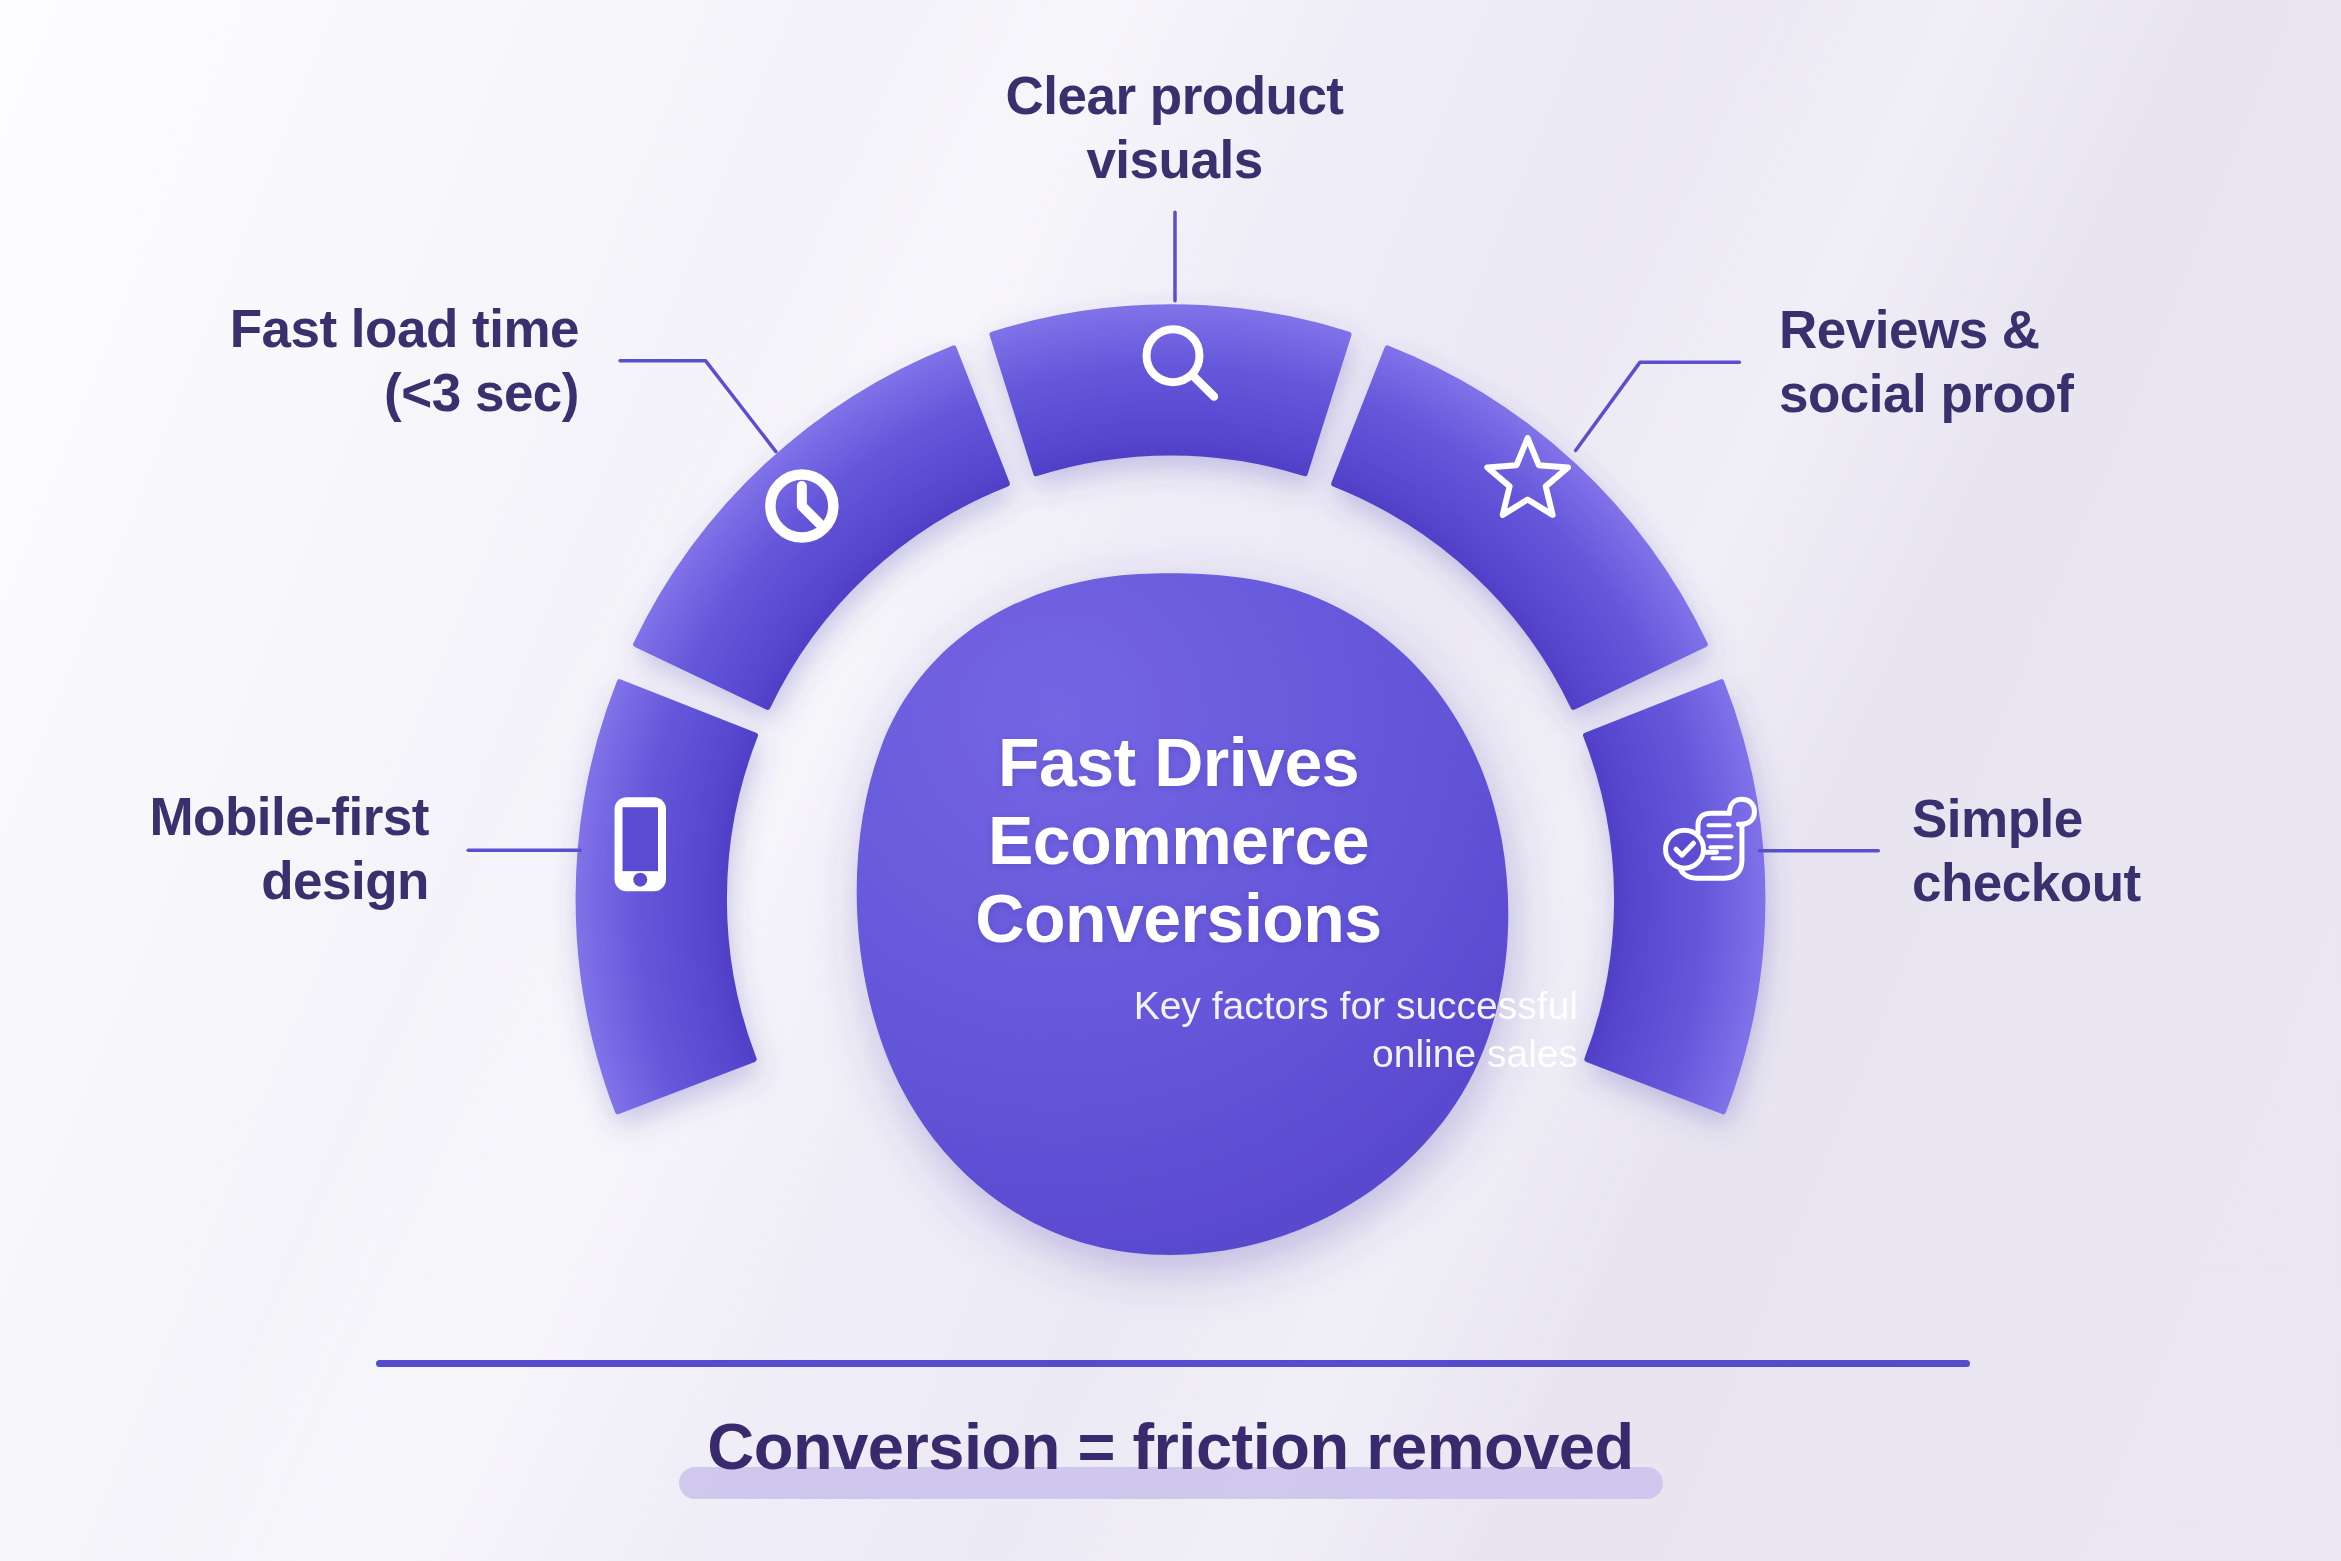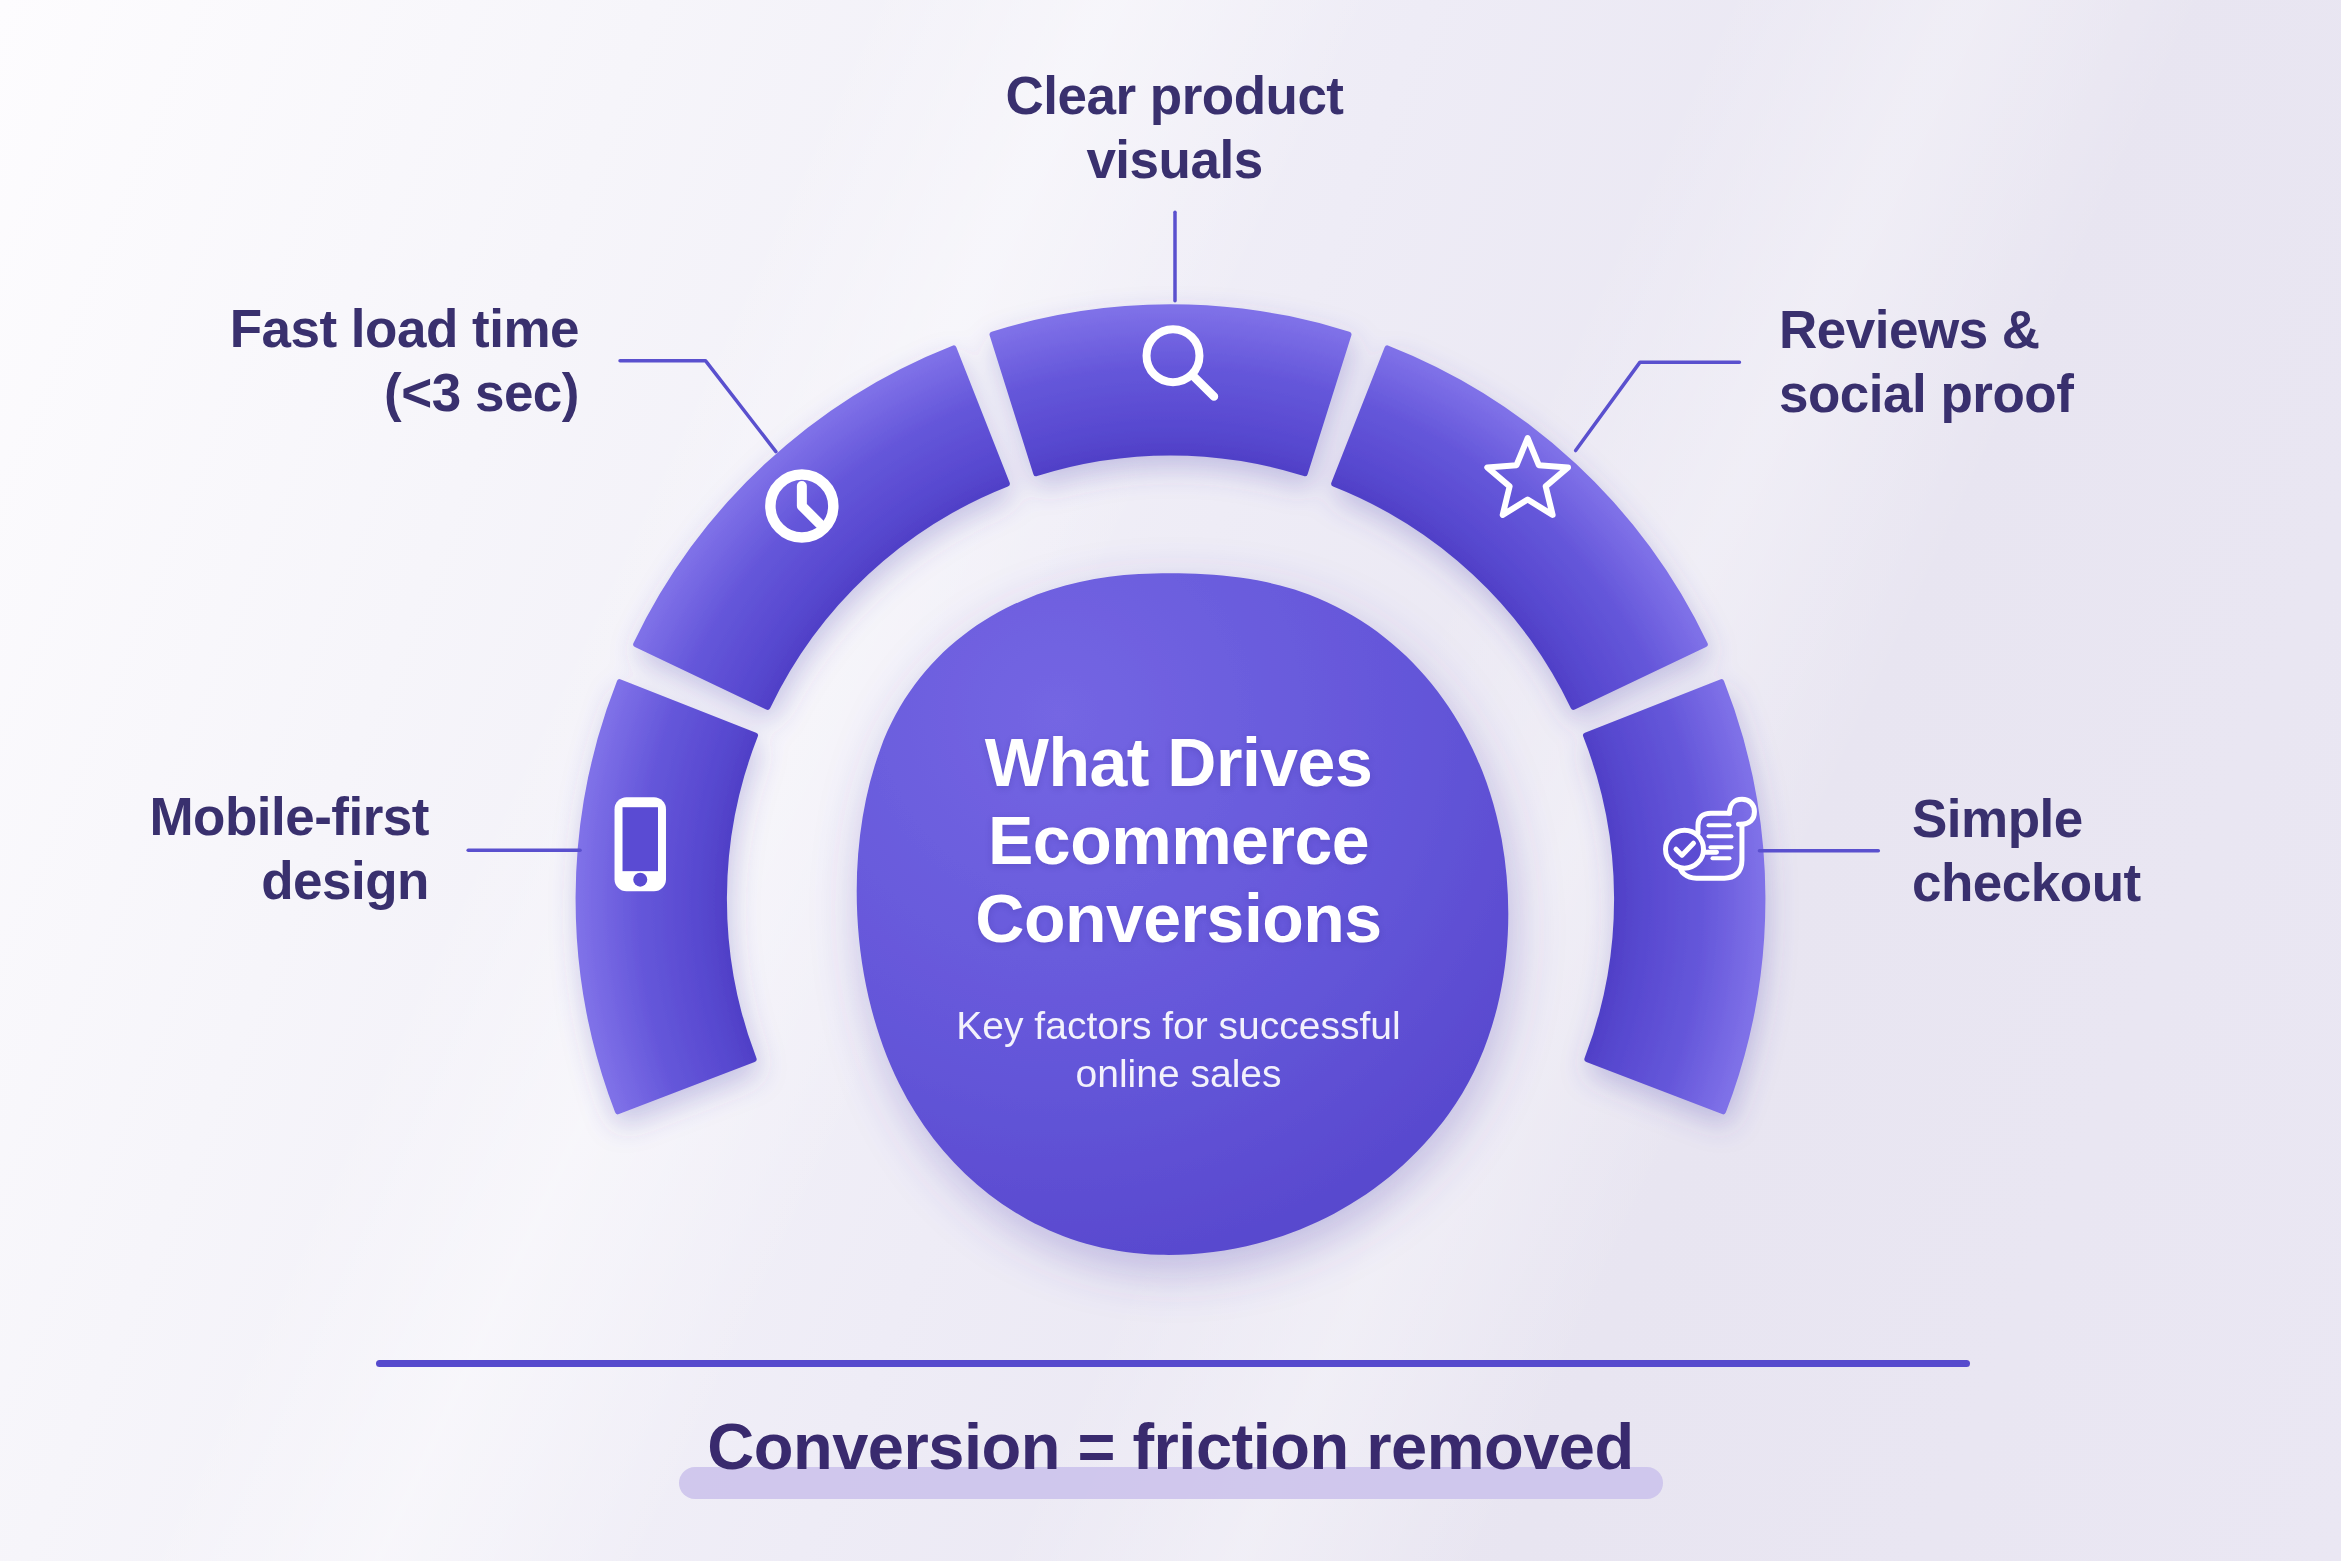--- a/index.html
+++ b/index.html
@@ -30,22 +30,22 @@
   .label-mobile{right:1913px;top:785px;width:500px;text-align:right;}
   .label-simple{left:1912px;top:787px;width:450px;text-align:left;}
   .center-title{
     position:absolute;z-index:3;left:779px;top:723px;width:799px;
     text-align:center;color:#ffffff;font-weight:700;
     font-size:68px;line-height:78px;letter-spacing:-0.5px;white-space:pre-line;
     text-shadow:0 2px 7px rgba(40,28,120,.18);
   }
   .center-subtitle{
     position:absolute;z-index:3;left:779px;top:982px;width:799px;
-    text-align:center;color:rgba(255,255,255,.92);font-weight:400;
-    font-size:39px;line-height:48px;letter-spacing:0;white-space:pre-line;margin-top:20px;
+    text-align:right;color:rgba(255,255,255,.92);font-weight:400;
+    font-size:39px;line-height:48px;letter-spacing:0;white-space:pre-line;
   }
   .divider{
     position:absolute;z-index:2;left:376px;top:1360px;width:1594px;height:6.5px;
     background:#564acd;border-radius:3.5px;
   }
   .tagline-highlight{
     position:absolute;z-index:2;left:679px;top:1467px;width:984px;height:32px;
     background:#cdc5ec;border-radius:17px;opacity:.95;
   }
   .tagline{
@@ -144,21 +144,21 @@
 design</div>
   <div class="label label-fast">Fast load time
 (&lt;3 sec)</div>
   <div class="label label-clear">Clear product
 visuals</div>
   <div class="label label-reviews">Reviews &amp;
 social proof</div>
   <div class="label label-simple">Simple
 checkout</div>
 
-  <div class="center-title">What Drives
+  <div class="center-title">Fast Drives
 Ecommerce
 Conversions</div>
   <div class="center-subtitle">Key factors for successful
 online sales</div>
 
   <div class="divider"></div>
   <div class="tagline-highlight"></div>
   <div class="tagline">Conversion = friction removed</div>
 </div>
 

